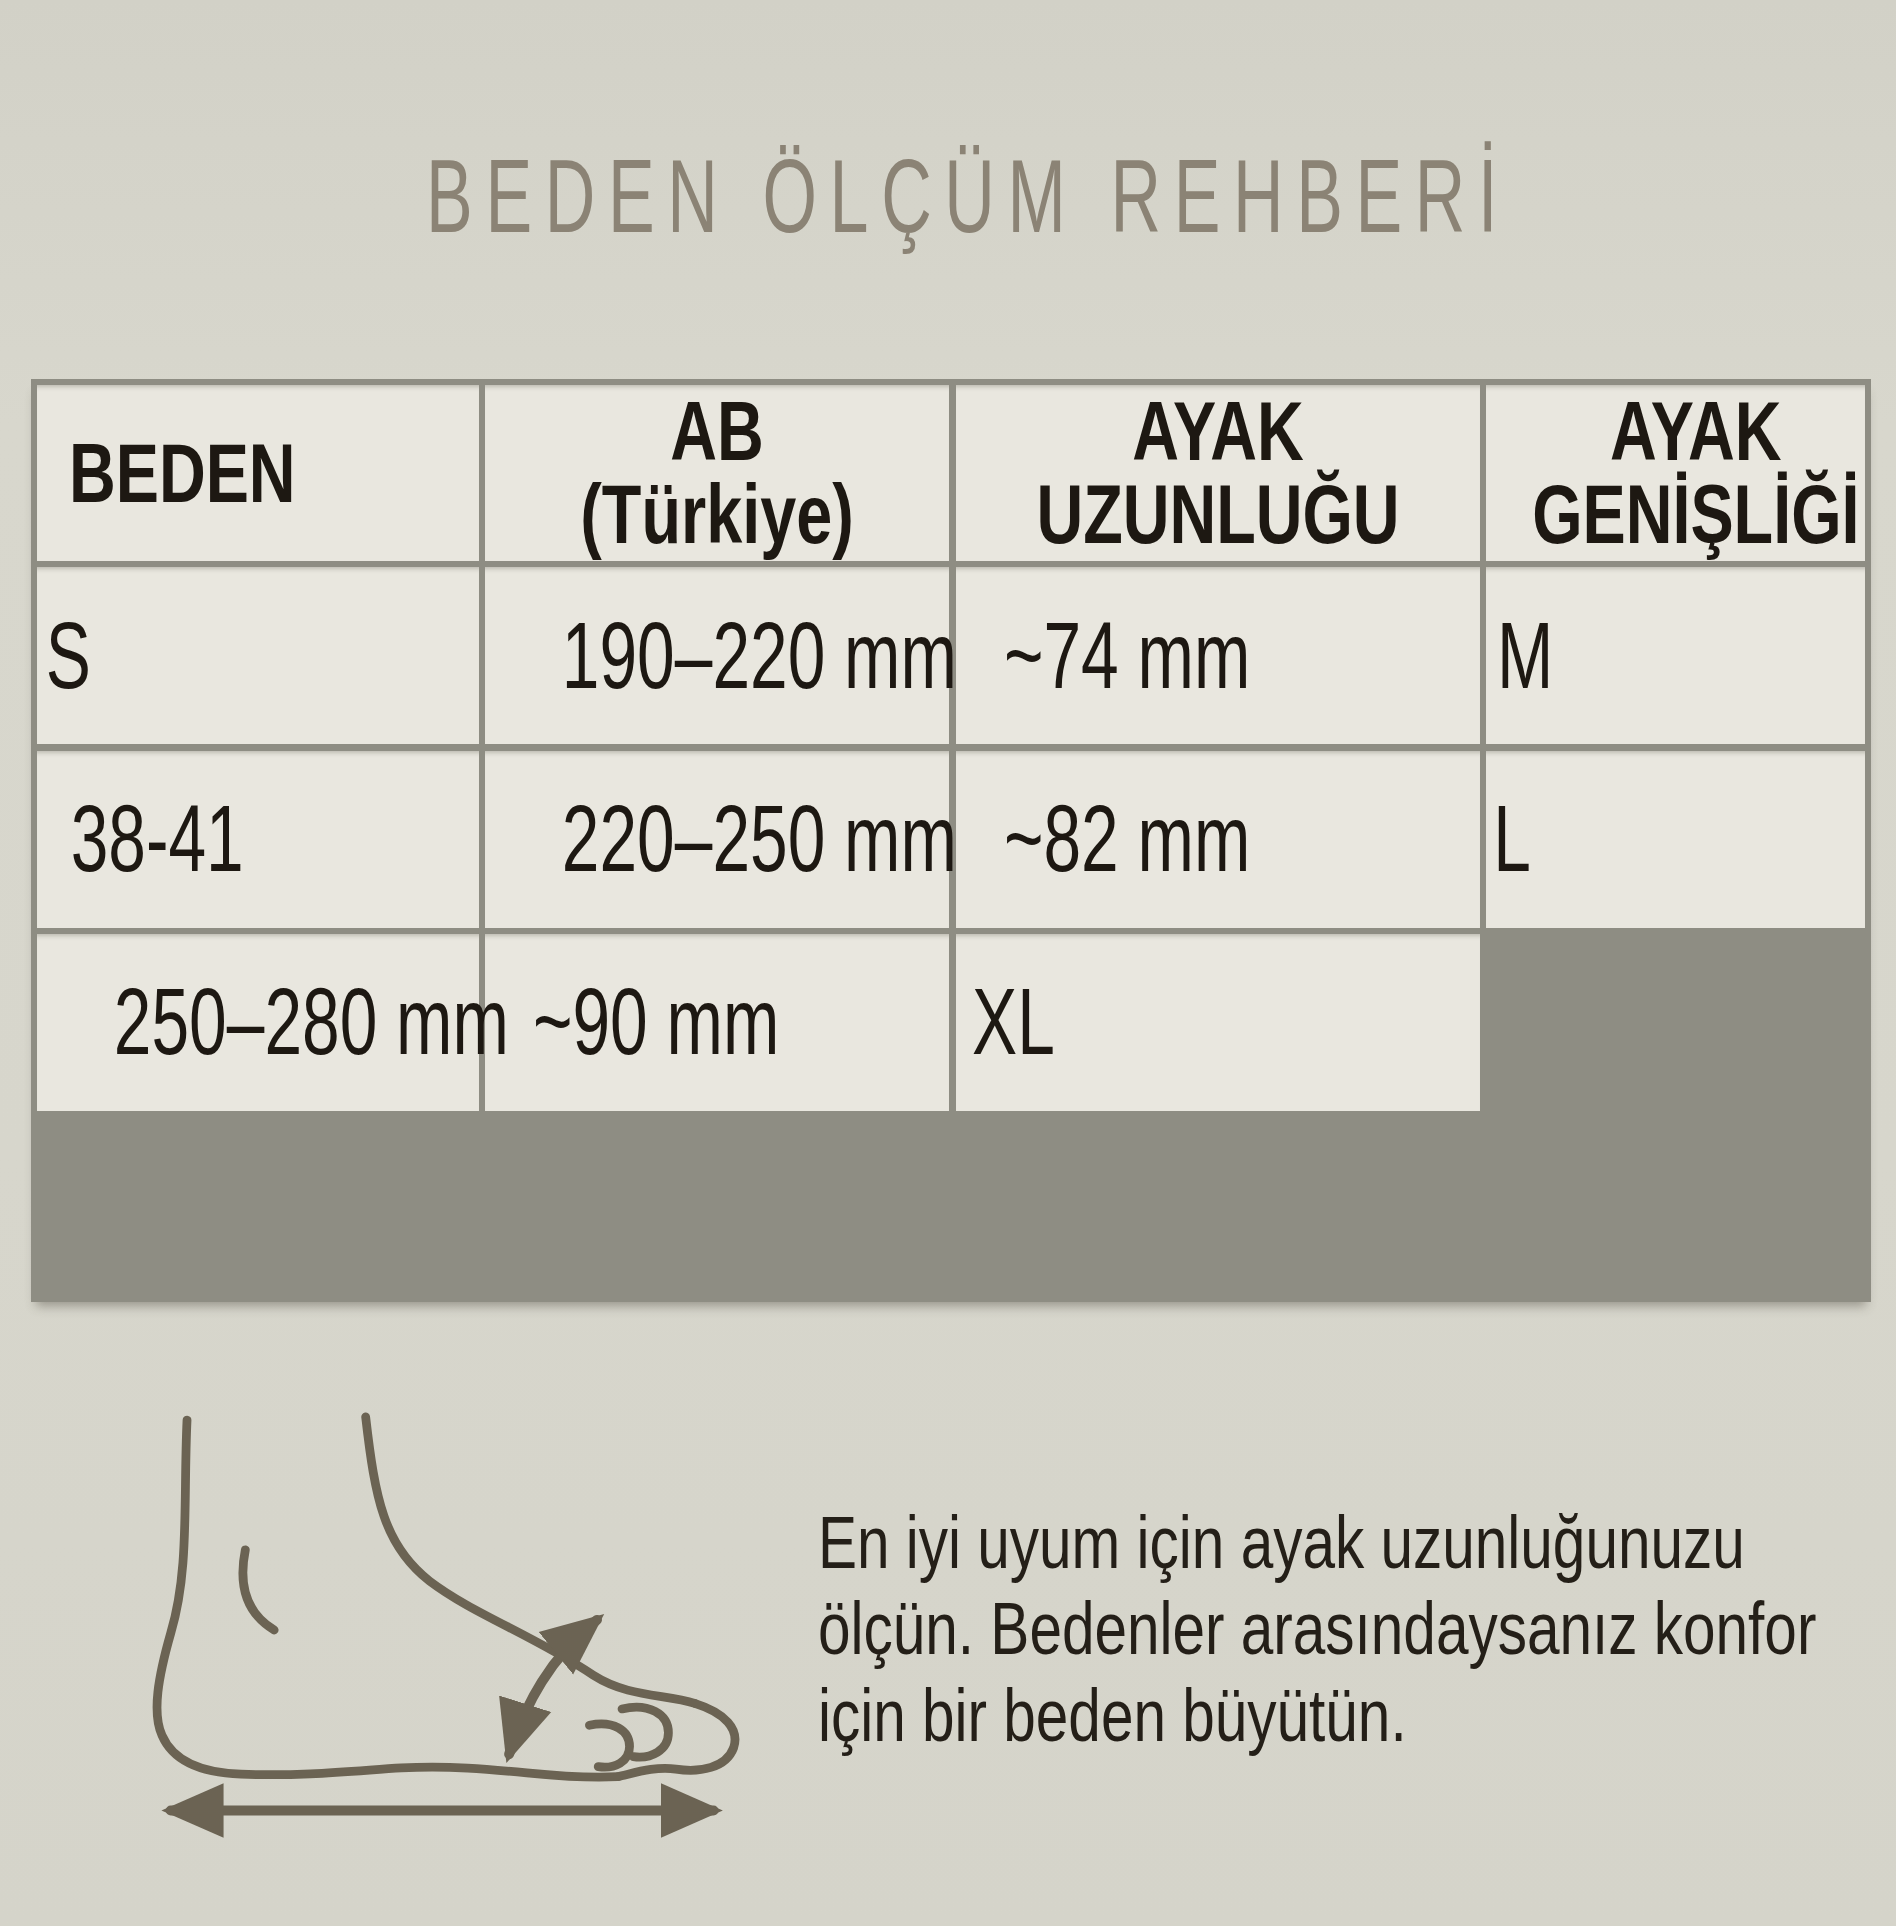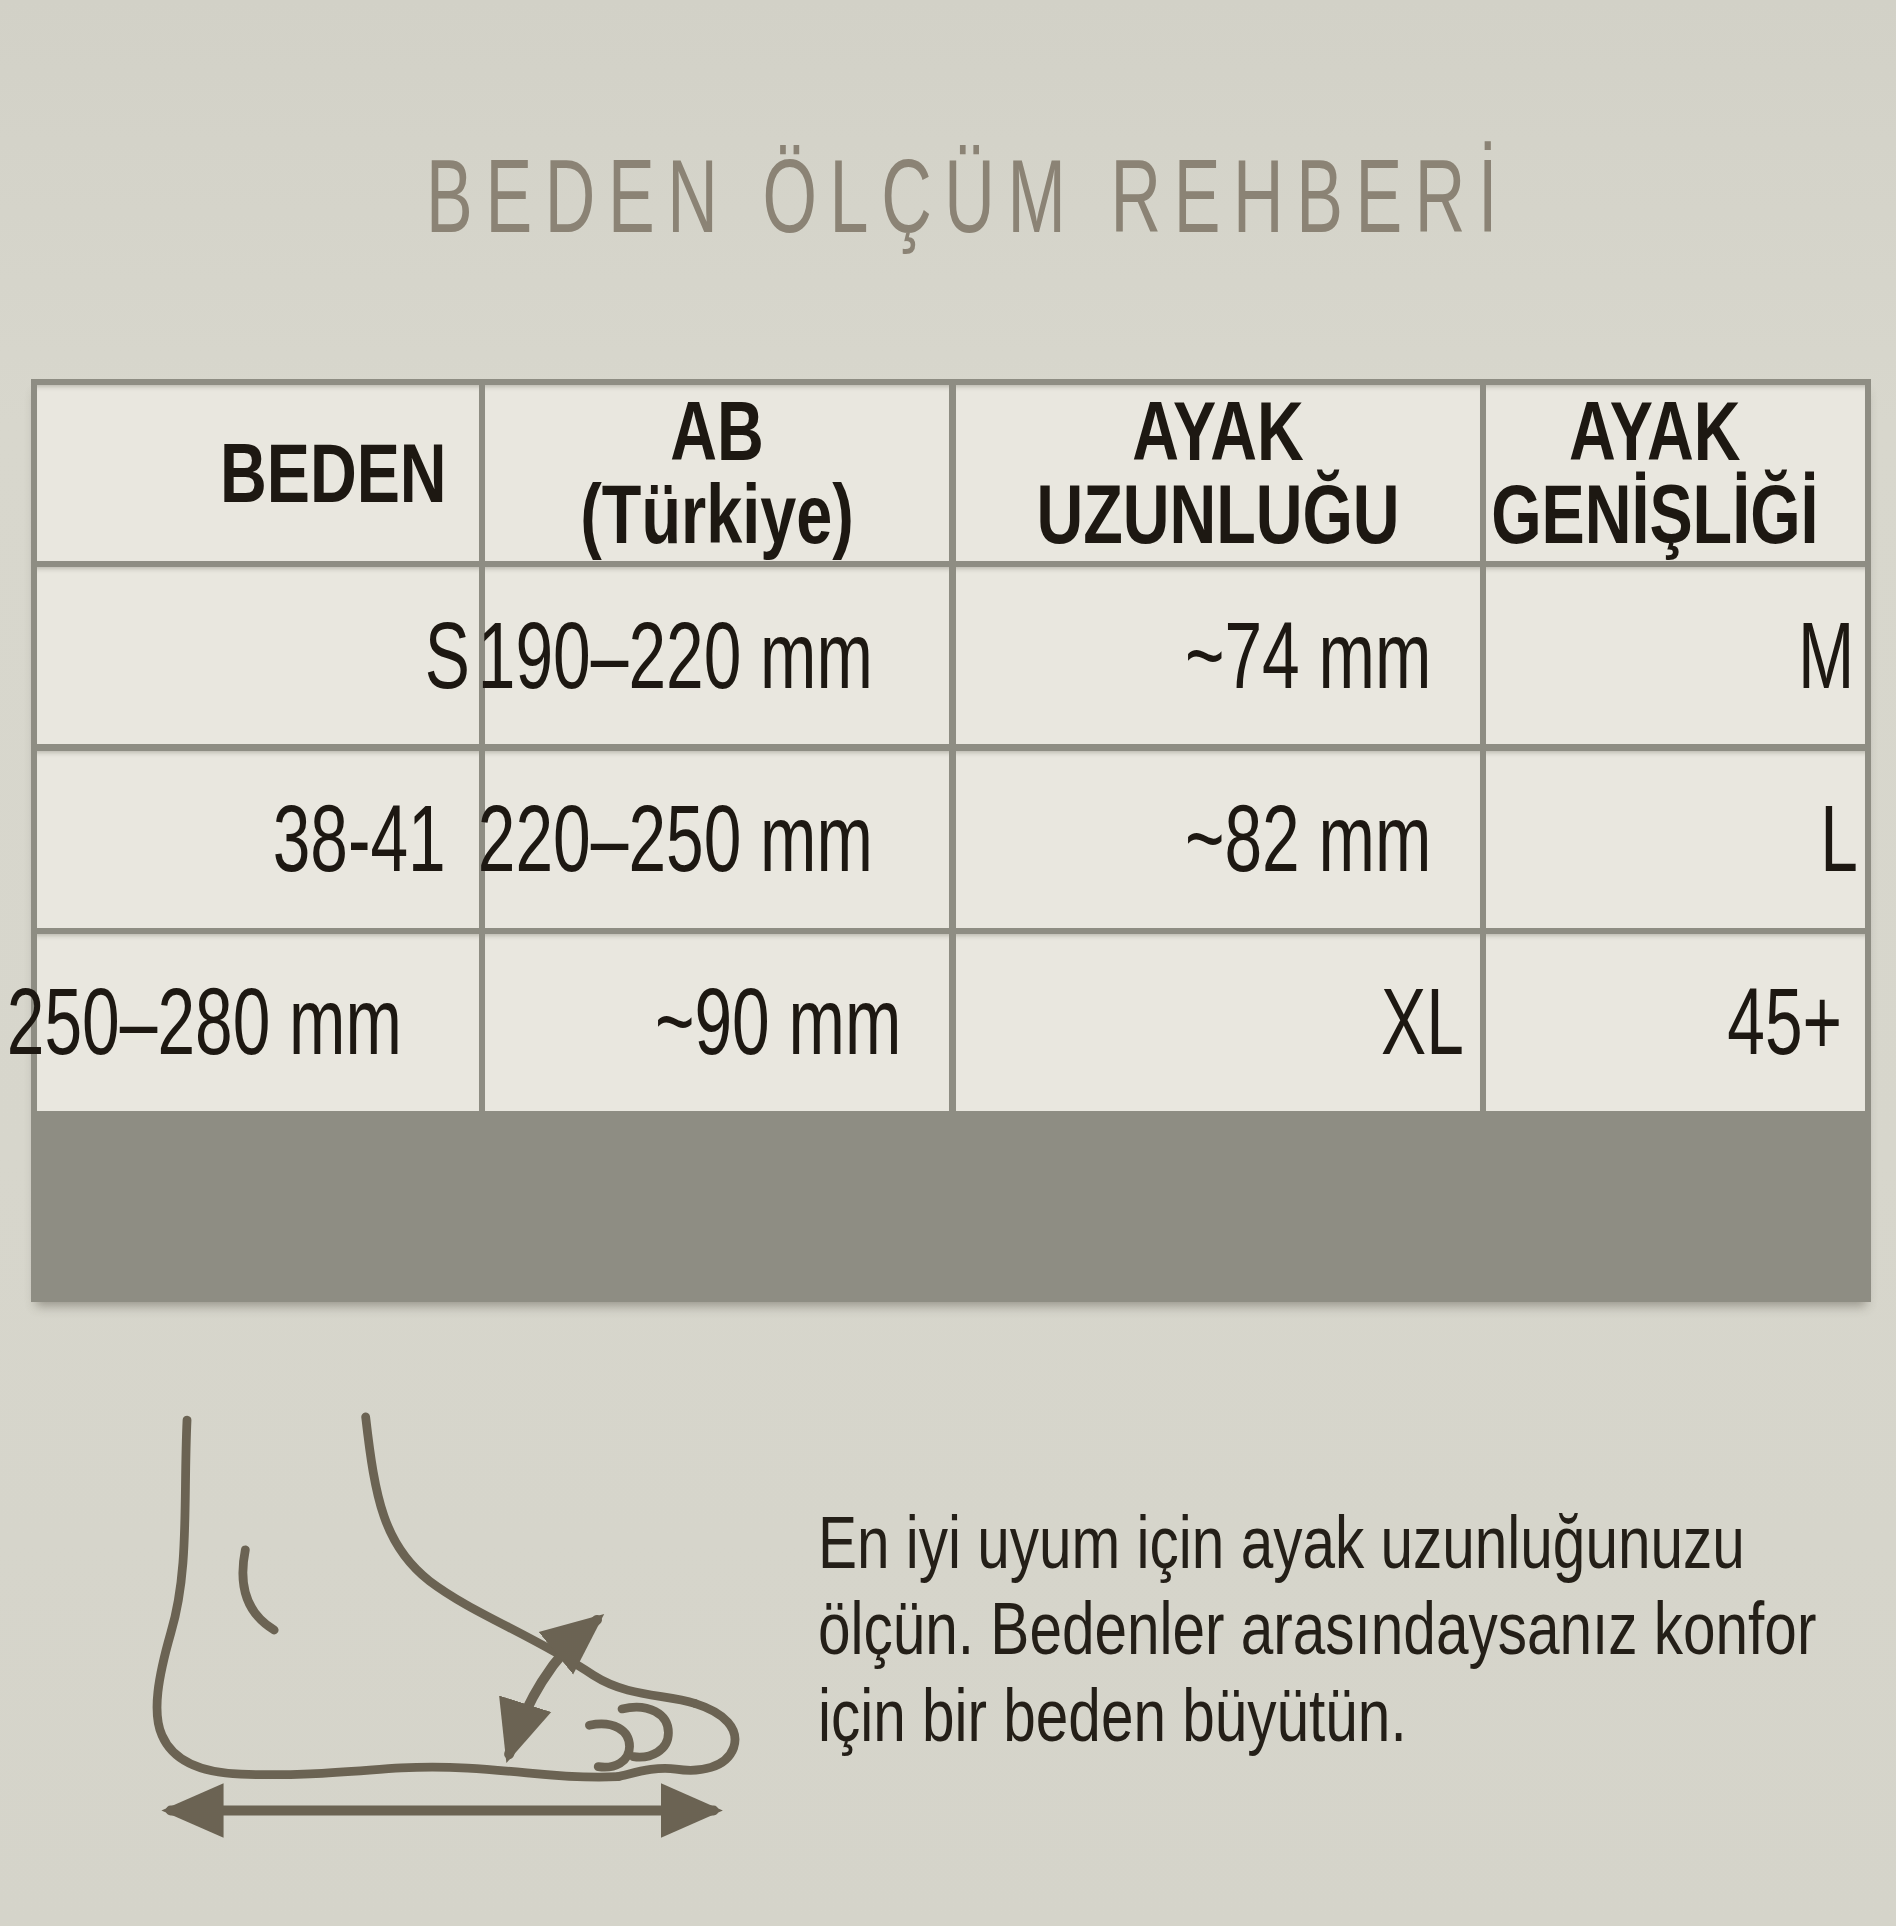--- a/index.html
+++ b/index.html
@@ -45,21 +45,21 @@
     display: grid;
     grid-template-columns: 442px 464px 524px 379px;
     grid-template-rows: 176px 177px 177px 177px 179px;
     gap: 6.3px;
     box-shadow: 0 8.8px 10px -5px rgba(78, 74, 63, 0.45);
   }
   .cell {
     background: #e9e7df;
     display: flex;
     align-items: center;
-    justify-content: flex-end;
+    justify-content: flex-start;
     overflow: visible;
     box-shadow: inset 0 6.3px 5px -5px rgba(90, 86, 74, 0.38);
   }
   .cell .squeeze {
     display: inline-block;
     white-space: nowrap;
     transform: scaleX(0.72);
     transform-origin: 50% 50%;
   }
   .cell.header { font-weight: 700; font-size: 83px; color: #1d1812; }
@@ -148,23 +148,20 @@
     <div class="cell data">
       <span class="squeeze">250–280 mm</span>
     </div>
     <div class="cell data">
       <span class="squeeze">~90 mm</span>
     </div>
 
     <div class="cell data">
       <span class="squeeze">XL</span>
     </div>
-    <div class="cell data">
-      <span class="squeeze">45+</span>
-    </div>
   </div>
 
   <svg class="foot-illustration" viewBox="0 0 1120 880" xmlns="http://www.w3.org/2000/svg">
     <defs>
       <marker id="ah" viewBox="0 0 10 10" refX="8.5" refY="5" markerWidth="6.2" markerHeight="6.2" orient="auto-start-reverse">
         <path d="M0,0.6 L10,5 L0,9.4 z" fill="#6b6353"></path>
       </marker>
     </defs>
     <g fill="none" stroke-width="14" stroke-linecap="round" stroke-linejoin="round" stroke="#6b6353">
 

